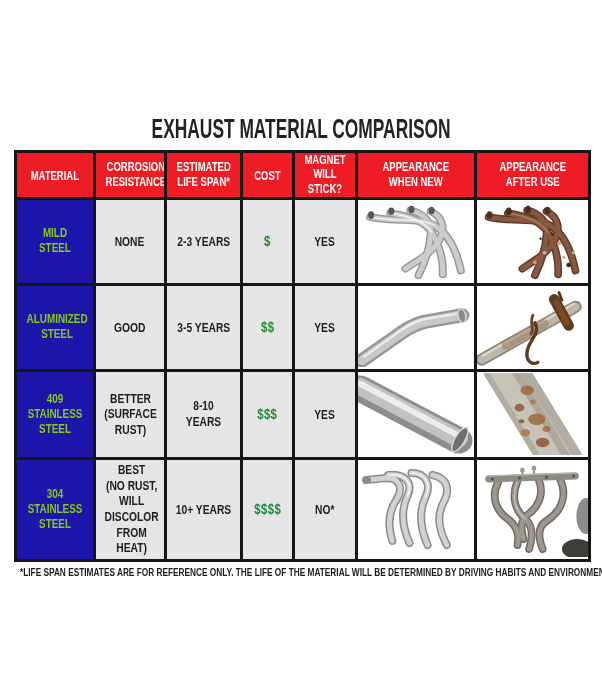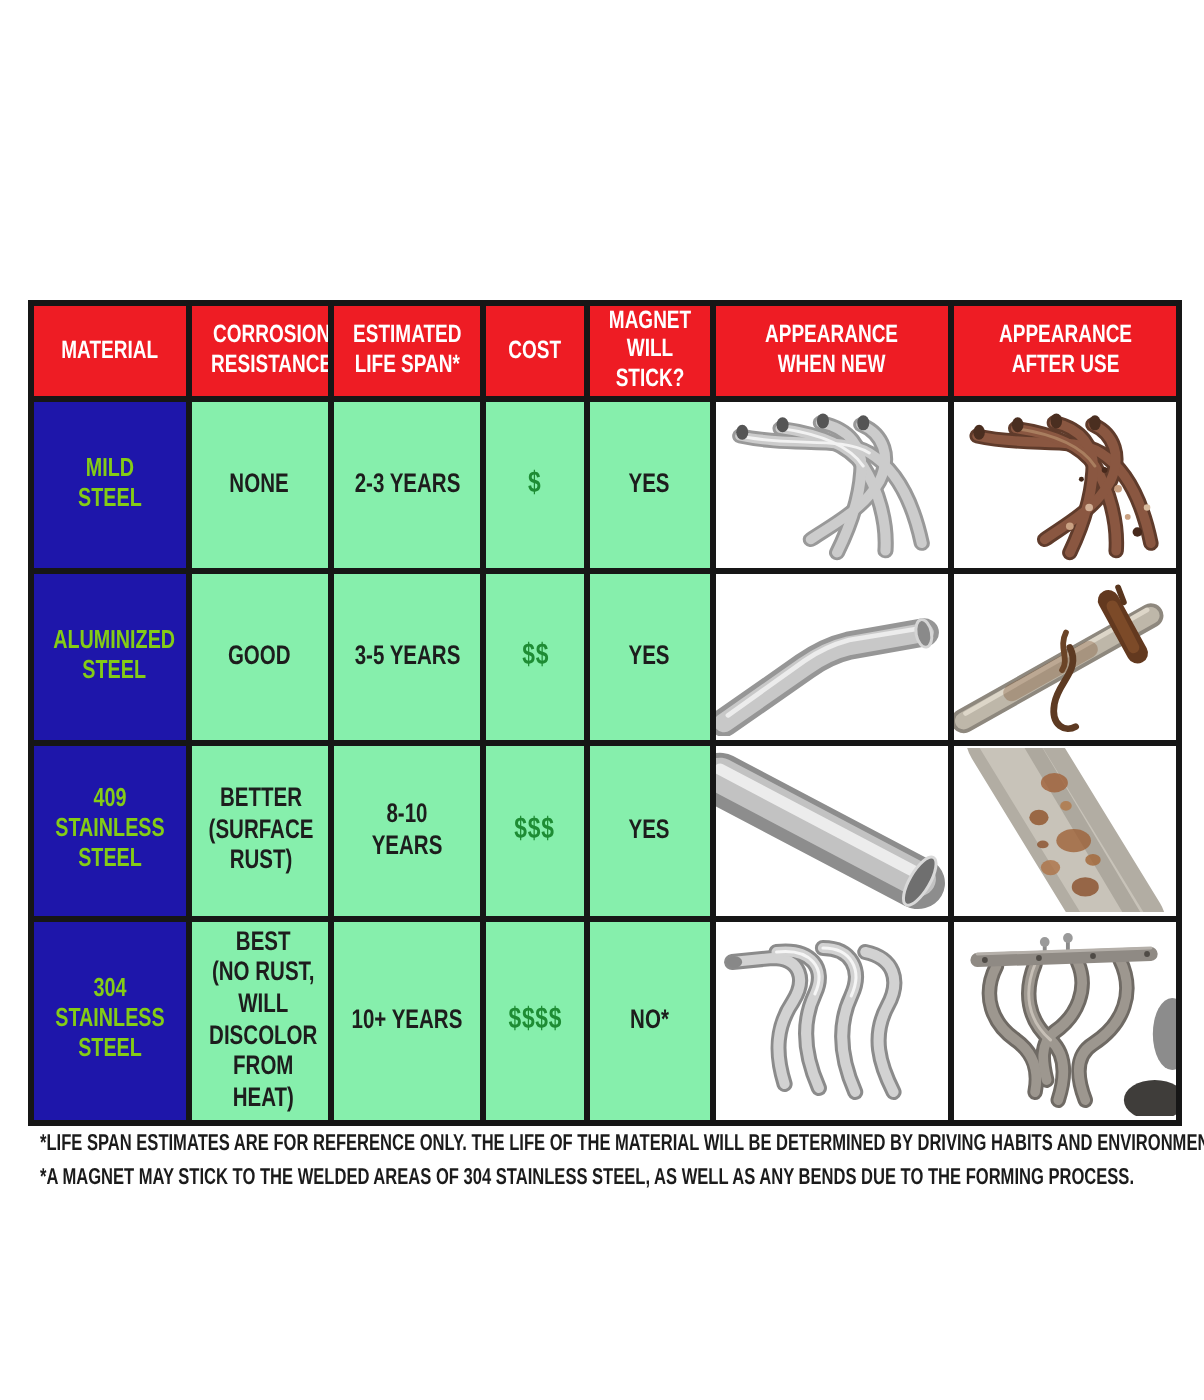--- a/index.html
+++ b/index.html
@@ -22,40 +22,43 @@
   table.cmp{position:absolute;left:14px;top:150px;width:574px;
     border-collapse:collapse;table-layout:fixed;}
   table.cmp th,table.cmp td{border:3px solid var(--border-black);
     text-align:center;vertical-align:middle;padding:0;overflow:hidden;}
   table.cmp th{background:var(--header-red);color:#fff;height:42px;}
   .cond{display:inline-block;transform:scaleX(.76);transform-origin:50% 50%;
     white-space:pre-line;line-height:1.15;}
   th .cond{font-size:12.5px;font-weight:700;}
   td.material{background:var(--material-blue);color:#84cc16;}
   td.material .cond{font-size:13px;font-weight:700;}
-  td.plain{background:#86efac;color:var(--text-black);}
+  td.plain{background:#e5e5e5;color:var(--text-black);}
   td.plain .cond{font-size:13.5px;font-weight:700;}
   td.cost .cond{font-size:15px;font-weight:800;color:var(--cost-green);letter-spacing:.5px;}
   tr.r1 td{height:86px;} tr.r2 td{height:86px;} tr.r3 td{height:88px;} tr.r4 td{height:102px;margin-left:19px;}
   td.photo{background:#fff;padding:0;}
   td.photo svg{display:block;width:100%;}
   tr.r1 td.photo svg{height:80px;} tr.r2 td.photo svg{height:80px;}
   tr.r3 td.photo svg{height:82px;} tr.r4 td.photo svg{height:96px;}
 
   .footnotes{position:absolute;left:20px;top:562px;width:575px;color:#1b1b1b;}
   .footnotes .fline{display:block;height:17px;}
   .footnotes .cond-l{display:inline-block;transform:scaleX(.72);transform-origin:0 50%;
     white-space:nowrap;font-size:11.5px;font-weight:700;}
   .tube{fill:none;stroke-linecap:round;}
 </style>
 </head>
 <body>
 
 <div class="page">
 
+  <div class="title-wrap">
+    <span class="title">EXHAUST MATERIAL COMPARISON</span>
+  </div>
 
   <table class="cmp">
     <colgroup>
       <col style="width:79px">
         <col style="width:71px">
         <col style="width:76px">
       <col style="width:52px">
         <col style="width:63px">
         <col style="width:119px">
         <col style="width:114px">
@@ -246,16 +249,15 @@
               <circle cx="100" cy="15" r="1.5" fill="#4f4b46"></circle>
           </svg>
         </td>
       </tr>
 
     </tbody>
   </table>
 
   <div class="footnotes">
     <span class="fline"><span class="cond-l">*LIFE SPAN ESTIMATES ARE FOR REFERENCE ONLY. THE LIFE OF THE MATERIAL WILL BE DETERMINED BY DRIVING HABITS AND ENVIRONMENTAL FACTORS.</span></span>
-    <span class="fline"><span class="cond-l">*A MAGNET MAY STICK TO THE WELDED AREAS OF 304 STAINLESS STEEL, AS WELL AS ANY BENDS DUE TO THE FORMING PROCESS.</span></span>
   </div>
 
 </div>
 
 </body></html>

